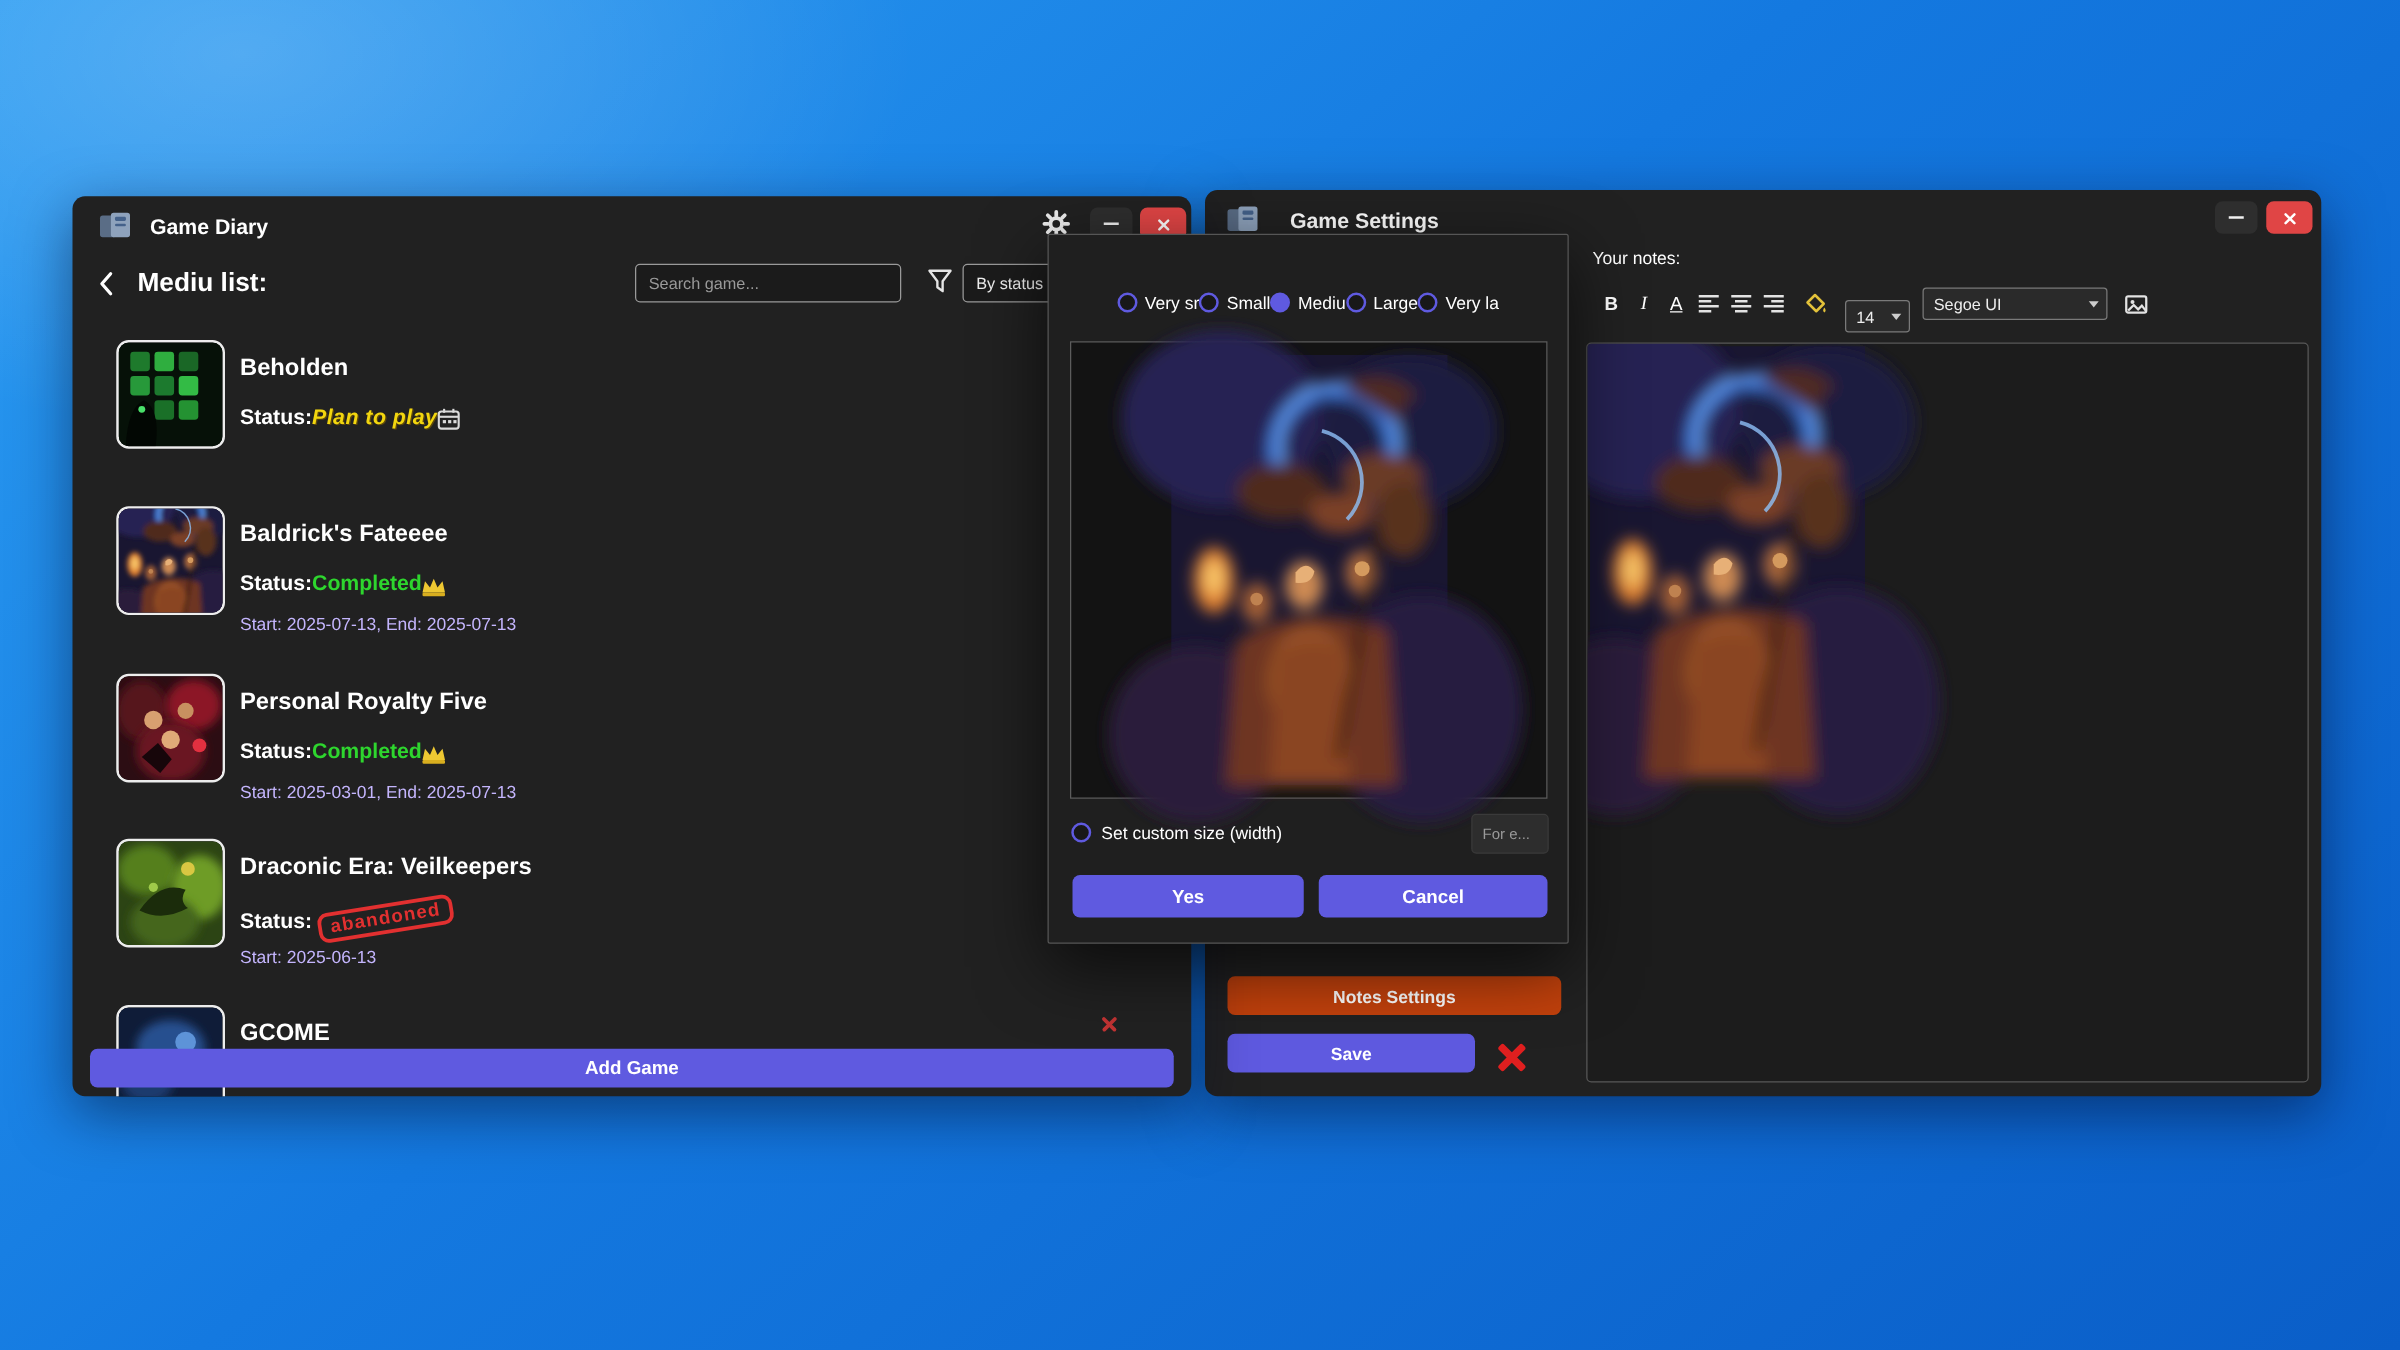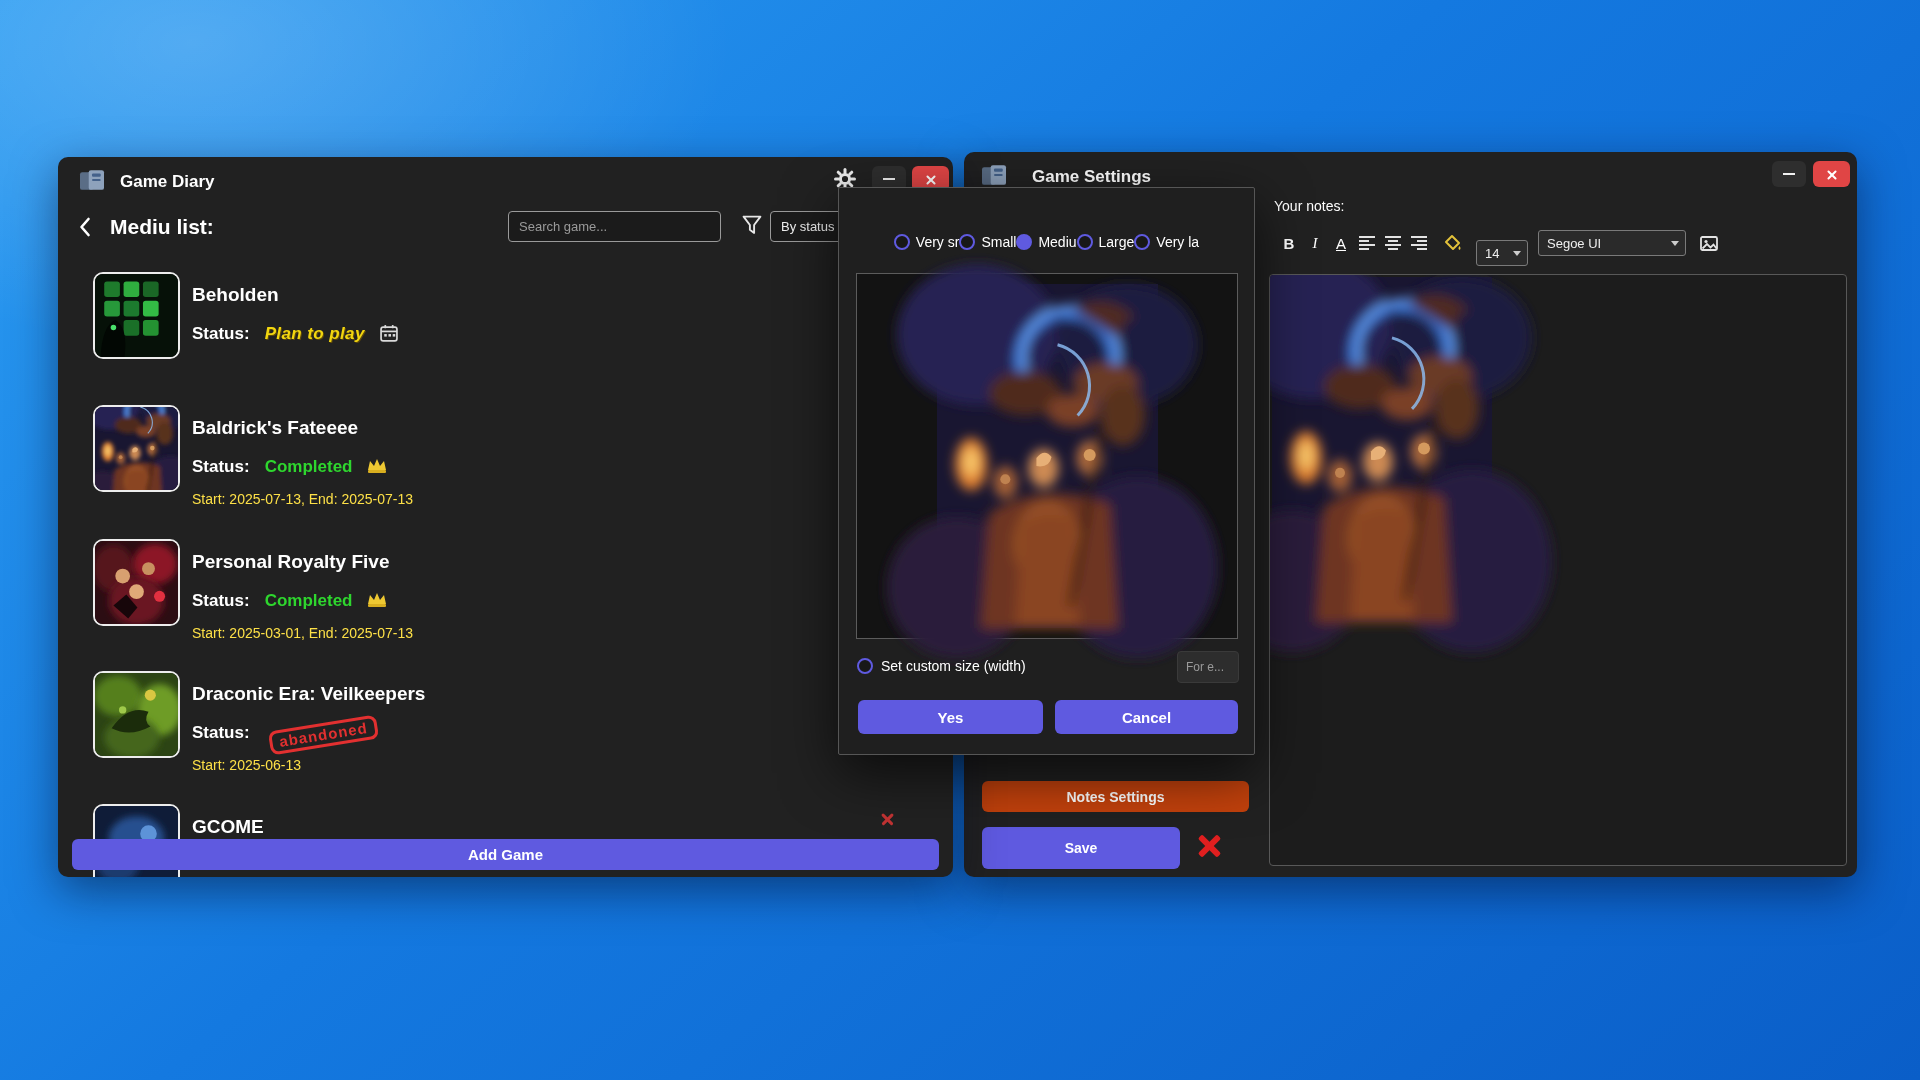--- a/index.html
+++ b/index.html
@@ -44,22 +44,22 @@
   #diary-status-dd { position:absolute; left:712px; top:54px; width:175px; height:31px;
     background:#1b1b1b; border:1px solid #9a9a9a; border-radius:4px;
     display:flex; align-items:center; padding:0 10px; font-size:13px; color:#eee; }
 
   .game-row { position:absolute; left:0; width:100%; height:130px; }
   .thumb { position:absolute; left:35px; top:0; width:87px; height:87px;
            border:2px solid #ededed; border-radius:10px; overflow:hidden; background:#0c0c0c; }
   .thumb svg { display:block; width:100%; height:100%; }
   .g-title { position:absolute; left:134px; top:12px; font-size:19px; font-weight:bold; }
   .status-line { position:absolute; left:134px; top:52px; font-size:17px; font-weight:bold;
-                 display:flex; align-items:flex-start; gap:15px; }
-  .dates { position:absolute; left:134px; top:86px; font-size:14px; color:#fde047; font-weight:normal; }
+                 display:flex; align-items:flex-end; gap:0; }
+  .dates { position:absolute; left:134px; top:86px; font-size:14px; color:#c4b5fd; font-weight:normal; }
   .st-plan { color:#f2d60f; font-style:italic; font-weight:800; letter-spacing:.4px;
              text-shadow:1px 1px 0 rgba(120,90,0,.7); }
   .st-done { color:#2ed62e; }
   .stamp { display:inline-block; transform:rotate(-9deg); color:#e23030; border:3px solid #e23030;
            border-radius:8px; padding:0 7px 1px 7px; font-size:15px; font-weight:bold;
            letter-spacing:1px; margin-left:4px; }
   #gcome-x { position:absolute; left:822px; top:653px; z-index:3; }
   #add-game-btn { position:absolute; left:14px; top:682px; width:867px; height:31px;
     background:#5f5ae0; border-radius:6px; display:flex; align-items:center; justify-content:center;
     font-size:15px; font-weight:bold; z-index:6; }
@@ -104,21 +104,21 @@
   .tb-select .chev { position:absolute; right:6px; top:10px; width:0; height:0;
     border-left:4px solid transparent; border-right:4px solid transparent; border-top:5px solid #ccc; }
   #size-select { width:52px;margin-top:20px; }
   #font-select { width:148px; }
   #notes-area { position:absolute; left:305px; top:122px; width:578px; height:592px;
     background:#1c1c1c; border:1px solid #585858; border-radius:4px; overflow:hidden; }
   #notes-area svg { position:absolute; left:2px; top:2px; width:220px; height:345px; }
   #notes-settings-btn { position:absolute; left:18px; top:629px; width:267px; height:31px;
     background:#c2410c; border-radius:6px; display:flex; align-items:center; justify-content:center;
     font-size:14px; font-weight:bold; }
-  #save-btn { position:absolute; left:18px; top:675px; width:198px; height:42px;
+  #save-btn { position:absolute; left:18px; top:675px; width:198px; height:31px;
     background:#5f5ae0; border-radius:6px; display:flex; align-items:center; justify-content:center;
     font-size:14px; font-weight:bold; }
   #save-x { position:absolute; left:232px; top:677px; }
   svg { overflow:visible; }
 </style>
 </head>
 <body>
 
 <svg width="0" height="0" style="position:absolute" aria-hidden="true">
   <defs>

